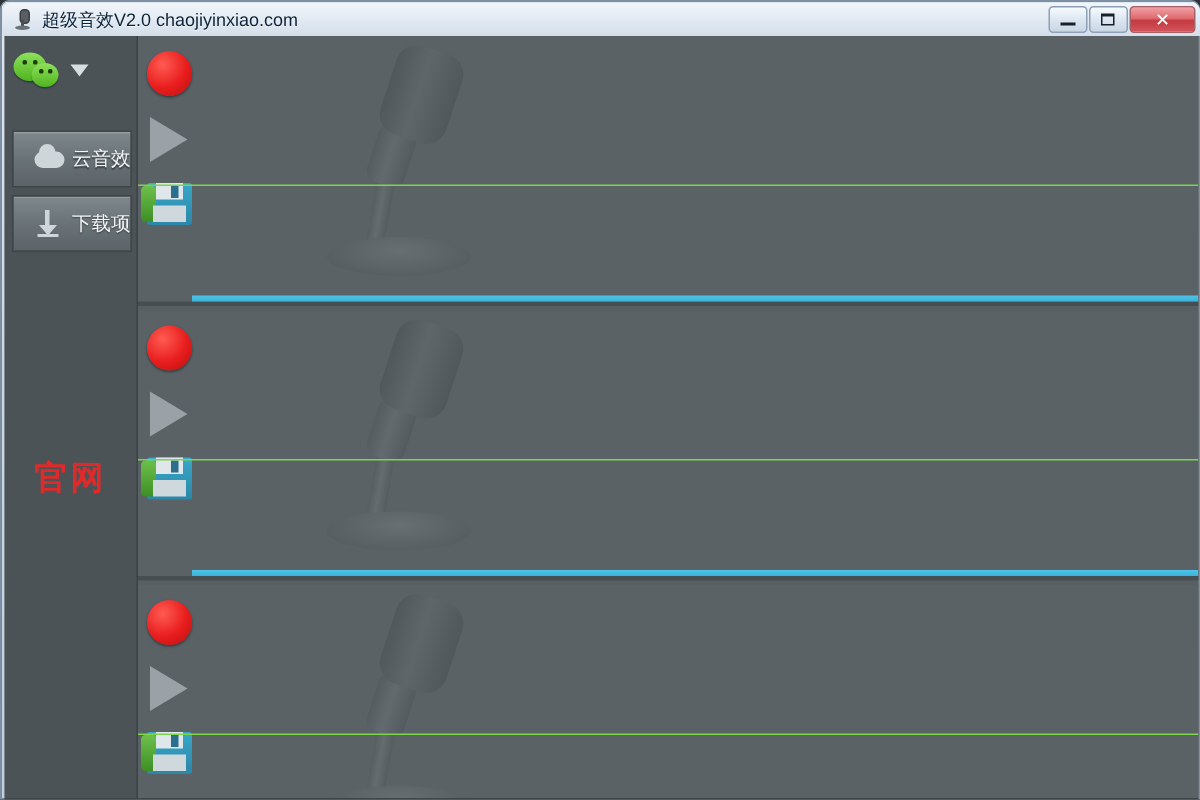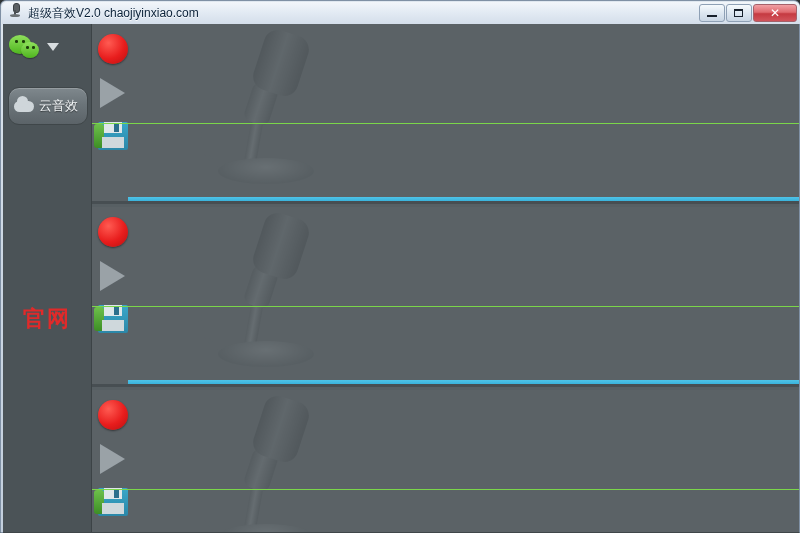--- a/index.html
+++ b/index.html
@@ -15,21 +15,21 @@
   
   .win-frame{
     position:absolute;left:0;top:0;width:800px;height:533px;
     background:linear-gradient(to bottom,#dfe7ef 0%,#cdd8e4 45%,#c3cfdd 100%);
     border:1px solid #7f90a4;
     box-sizing:border-box;
     border-radius:6px 6px 0 0;
   }
   .titlebar{
     position:absolute;left:1px;top:1px;width:798px;height:22px;
-    display:flex;
+    display:flex;align-items:center;
     background:linear-gradient(to bottom,#f2f6fa 0%,#e2eaf3 50%,#d4deea 100%);
     border-radius:5px 5px 0 0;
     box-sizing:border-box;
   }
   .title-icon{
     width:16px;height:16px;margin-left:5px;margin-right:5px;
     position:relative;flex:0 0 auto;
   }
   .title-icon .mic-body{
     position:absolute;left:6px;top:1px;width:5px;height:8px;border-radius:3px;
@@ -108,26 +108,27 @@
   .caret{
     margin-left:4px;width:0;height:0;
     border-left:6px solid transparent;border-right:6px solid transparent;
     border-top:8px solid #d8dde0;
   }
   .nav{
     position:absolute;left:5px;top:63px;width:80px;
   }
   .nav-item{
     position:relative;width:80px;height:38px;margin-bottom:5px;
-    border-radius:11px;
+    border-radius:0;
     background:linear-gradient(to bottom,#7f888d 0%,#6b7479 45%,#5b6368 100%);
     border:1px solid #3f4649;
     box-sizing:border-box;
     display:flex;align-items:center;
     box-shadow:inset 0 1px 0 rgba(255,255,255,.18);
+    justify-content:flex-end;
   }
   .nav-item.active{
     background:linear-gradient(to bottom,#ffc64d 0%,#f2a318 50%,#e08c06 100%);
     border:1px solid #b87605;
   }
   .nav-icon{
     width:26px;height:26px;margin-left:3px;flex:0 0 auto;position:relative;
   }
   .nav-label{
     font-size:13px;color:#f2f5f7;white-space:nowrap;margin-left:1px;
@@ -302,20 +303,27 @@
           <div class="nav-item">
             <div class="nav-icon">
                 <div class="ic-cloud"></div>
               </div>
             <div class="nav-label">云音效</div>
           </div>
 
 
 
 
+          <div class="nav-item">
+            <div class="nav-icon">
+              <div class="ic-dl"></div>
+                <div class="ic-dl-bar"></div>
+            </div>
+            <div class="nav-label">下载项</div>
+          </div>
 
         </div>
 
         <div class="watermark">官网</div>
       </div>
 
       <div class="tracks">
 
         <div class="track" style="top:0;">
           <div class="track-ctrls">

